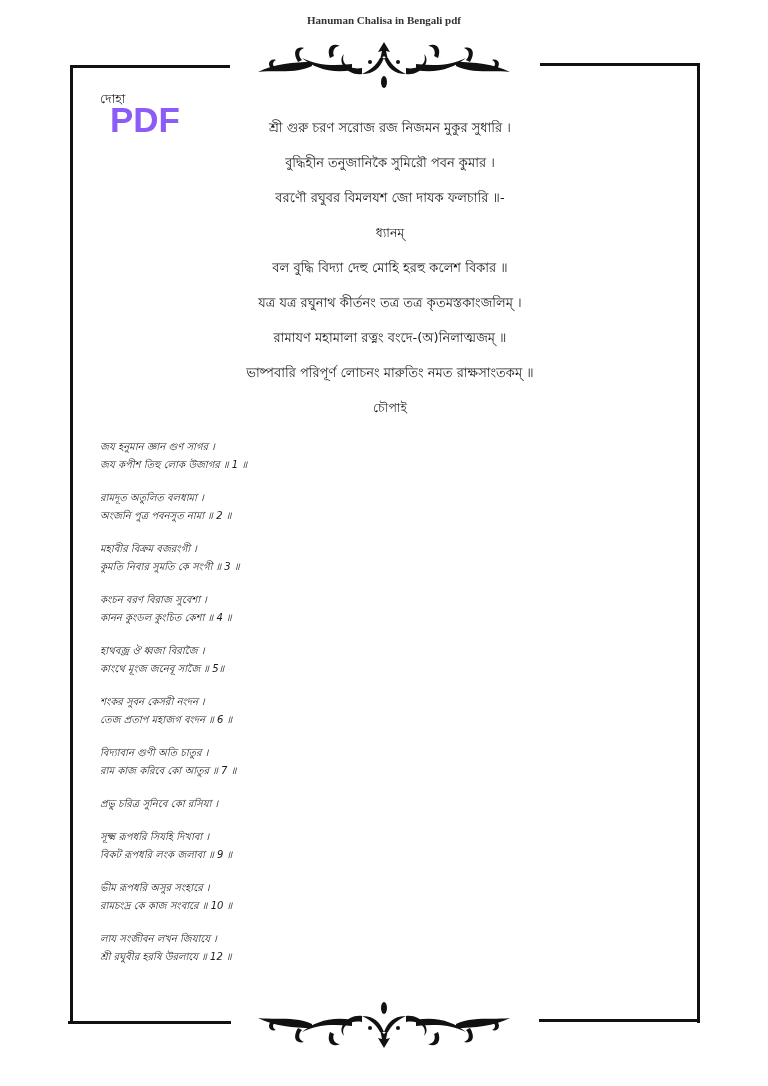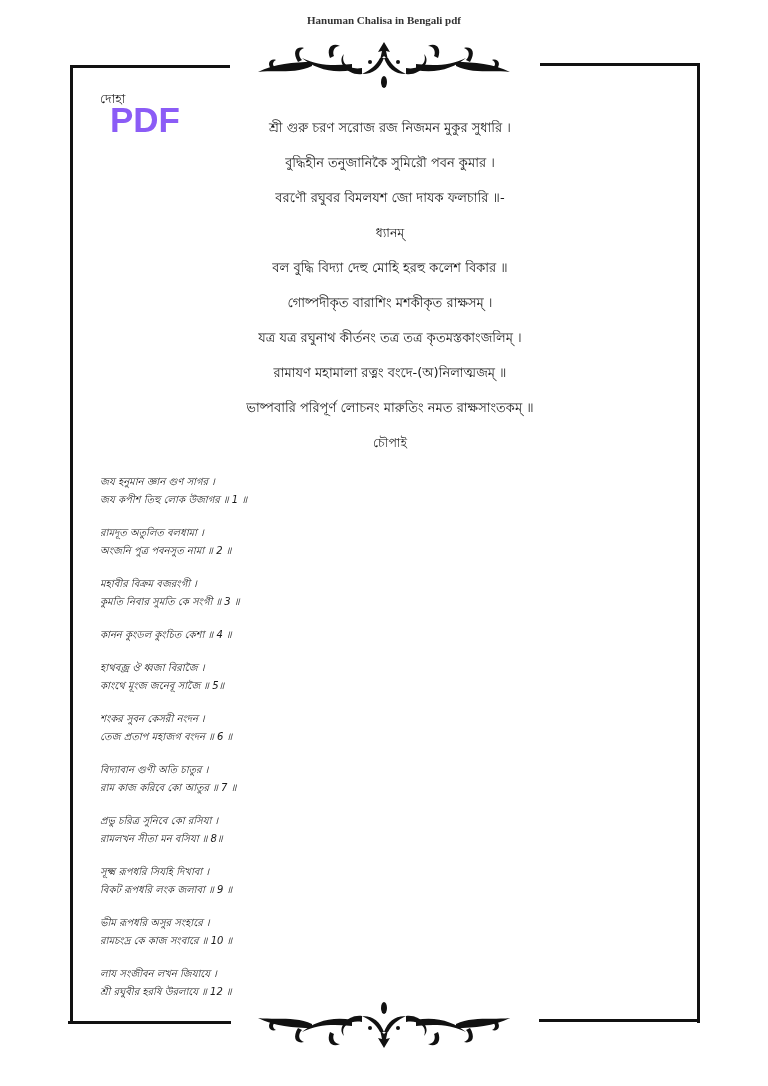--- a/index.html
+++ b/index.html
@@ -62,58 +62,57 @@
 <div class="pdf-badge">PDF</div>
 
 <div class="content">
   <div class="heading">দোহা</div>
   <div class="line">শ্রী গুরু চরণ সরোজ রজ নিজমন মুকুর সুধারি ।</div>
   <div class="line">বুদ্ধিহীন তনুজানিকৈ সুমিরৌ পবন কুমার ।</div>
   <div class="line">বরণৌ রঘুবর বিমলযশ জো দাযক ফলচারি ॥-</div>
   <div class="line" style="font-size:12.5px;">ধ্যানম্</div>
 
   <div class="line">বল বুদ্ধি বিদ্যা দেহু মোহি হরহু কলেশ বিকার ॥</div>
-  <div class="line">গোষ্পদীকৃত বারাশিং মশকীকৃত রাক্ষসম্ ।</div>
   <div class="line">যত্র যত্র রঘুনাথ কীর্তনং তত্র তত্র কৃতমস্তকাংজলিম্ ।</div>
   <div class="line">রামাযণ মহামালা রত্নং বংদে-(অ)নিলাত্মজম্ ॥</div>
   <div class="line">ভাষ্পবারি পরিপূর্ণ লোচনং মারুতিং নমত রাক্ষসাংতকম্ ॥</div>
 
   <div class="line" style="font-size:12.5px;">চৌপাই</div>
   <div class="sec-gap"></div>
 
   <div class="stanza">
     <div>জয হনুমান জ্ঞান গুণ সাগর ।</div>
     <div>জয কপীশ তিহু লোক উজাগর ॥ 1 ॥</div>
   </div>
   <div class="stanza">
     <div>রামদূত অতুলিত বলধামা ।</div>
     <div>অংজনি পুত্র পবনসুত নামা ॥ 2 ॥</div>
   </div>
   <div class="stanza">
     <div>মহাবীর বিক্রম বজরংগী ।</div>
     <div>কুমতি নিবার সুমতি কে সংগী ॥ 3 ॥</div>
   </div>
   <div class="stanza">
+    <div>কংচন বরণ বিরাজ সুবেশা ।</div>
     <div>কানন কুংডল কুংচিত কেশা ॥ 4 ॥</div>
   </div>
   <div class="stanza">
     <div>হাথবজ্র ঔ ধ্বজা বিরাজৈ ।</div>
     <div>কাংথে মূংজ জনেবূ সাজৈ ॥ 5॥</div>
   </div>
   <div class="stanza">
     <div>শংকর সুবন কেসরী নংদন ।</div>
     <div>তেজ প্রতাপ মহাজগ বংদন ॥ 6 ॥</div>
   </div>
   <div class="stanza">
     <div>বিদ্যাবান গুণী অতি চাতুর ।</div>
     <div>রাম কাজ করিবে কো আতুর ॥ 7 ॥</div>
   </div>
   <div class="stanza">
     <div>প্রভু চরিত্র সুনিবে কো রসিযা ।</div>
-    <div>রামলখন সীতা মন বসিযা ॥ 8॥</div>
   </div>
   <div class="stanza">
     <div>সূক্ষ্ম রূপধরি সিযহি দিখাবা ।</div>
     <div>বিকট রূপধরি লংক জলাবা ॥ 9 ॥</div>
   </div>
   <div class="stanza">
     <div>ভীম রূপধরি অসুর সংহারে ।</div>
     <div>রামচংদ্র কে কাজ সংবারে ॥ 10 ॥</div>
   </div>
   <div class="stanza">

